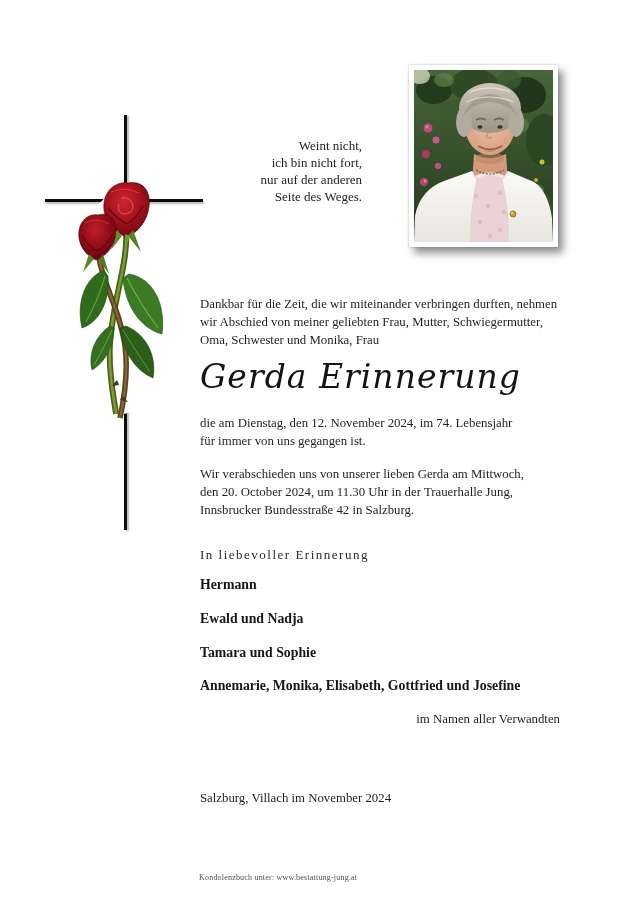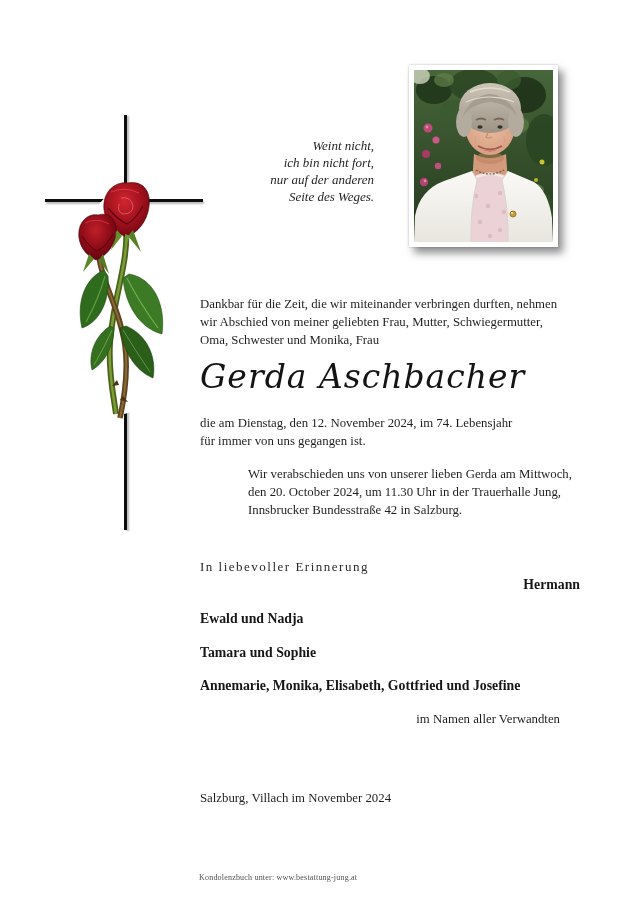--- a/index.html
+++ b/index.html
@@ -32,49 +32,48 @@
   .photo{
     left:409px;top:65px;width:139px;height:172px;
     border:5px solid #ffffff;
     box-shadow:5px 6px 8px rgba(50,50,50,0.55), 0 0 2px rgba(0,0,0,0.25);
     background:#2d4a26;
   }
   .photo svg{display:block;}
 
   
   .poem{
-    left:198px;top:137px;width:176px;
+    left:186px;top:137px;width:176px;
     text-align:right;
-    font-style:italic;
     font-size:13px;line-height:17px;
     color:#242424;
   }
 
   
   .para{left:200px;width:360px;font-size:12.8px;line-height:17.8px;}
   .para div{white-space:nowrap;}
   #intro{top:296px;}
   .deceased-name{
     left:200px;top:357px;width:380px;
     font-family:"DejaVu Serif","Liberation Serif",serif;
     font-style:italic;
     font-size:33px;
     letter-spacing:1px;
     color:#141414;
     white-space:nowrap;
   }
   #passing{top:415px;}
-  #farewell{top:466px;margin-left:48px;}
-  #remembrance{top:546px;letter-spacing:1.5px;font-size:13px;color:#2a2a2a;margin-top:12px;}
+  #farewell{top:466px;}
+  #remembrance{top:546px;letter-spacing:1.5px;font-size:13px;color:#2a2a2a;}
   .mourner{
     left:200px;width:380px;
     font-weight:bold;font-size:13.8px;color:#161616;
     white-space:nowrap;
   }
-  #mourner-0{top:577px;text-align:right;}
+  #mourner-0{top:577px;}
   #mourner-1{top:611px;}
   #mourner-2{top:645px;}
   #mourner-3{top:678px;}
   #closing{top:711px;font-size:12.8px;text-align:right;}
   #place-date{top:790px;font-size:12.8px;}
   #condolence{left:199px;top:873px;font-size:8px;color:#4f4f4f;letter-spacing:0.2px;}
 </style>
 </head>
 <body>
 
@@ -234,21 +233,21 @@
     <div>nur auf der anderen</div>
     <div>Seite des Weges.</div>
   </div>
 
   <div class="abs para" id="intro">
     <div>Dankbar für die Zeit, die wir miteinander verbringen durften, nehmen</div>
     <div>wir Abschied von meiner geliebten Frau, Mutter, Schwiegermutter,</div>
     <div>Oma, Schwester und Monika, Frau</div>
   </div>
 
-  <div class="abs deceased-name">Gerda Aschbacher</div>
+  <div class="abs deceased-name">Gerda Erinnerung</div>
 
   <div class="abs para" id="passing">
     <div>die am Dienstag, den 12. November 2024, im 74. Lebensjahr</div>
     <div>für immer von uns gegangen ist.</div>
   </div>
 
   <div class="abs para" id="farewell">
     <div>Wir verabschieden uns von unserer lieben Gerda am Mittwoch,</div>
     <div>den 20. October 2024, um 11.30 Uhr in der Trauerhalle Jung,</div>
     <div>Innsbrucker Bundesstraße 42 in Salzburg.</div>

